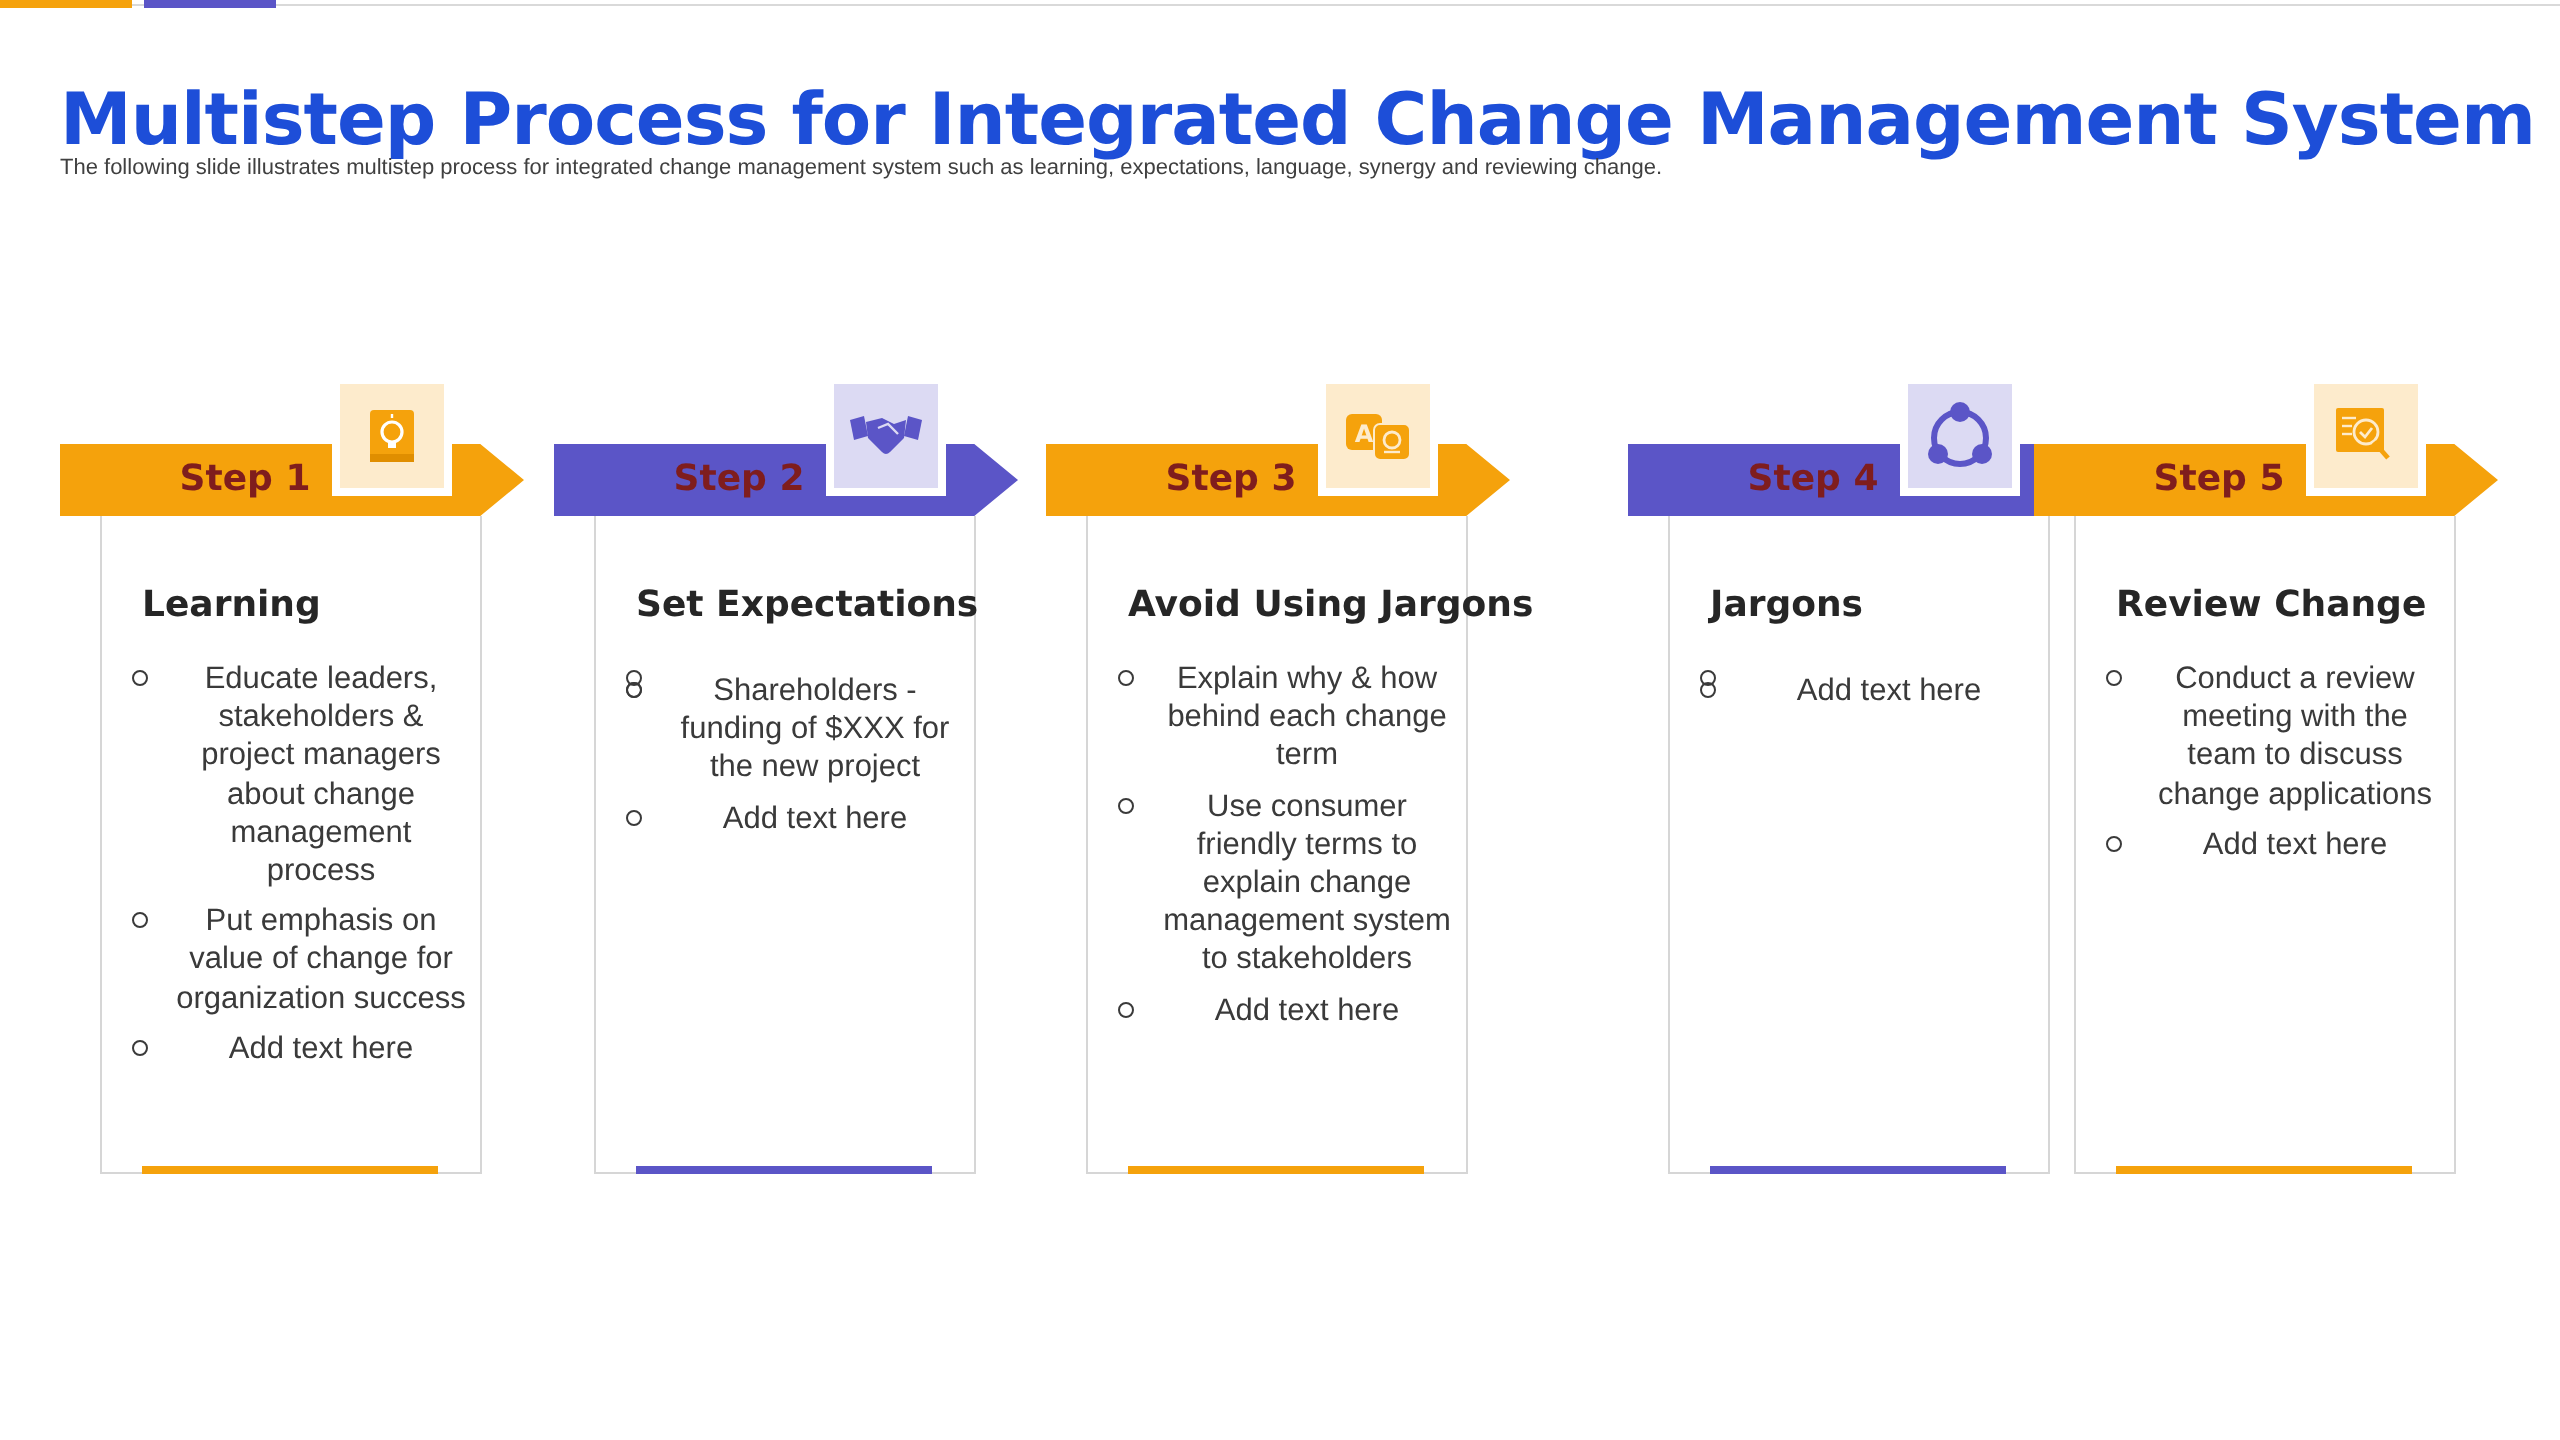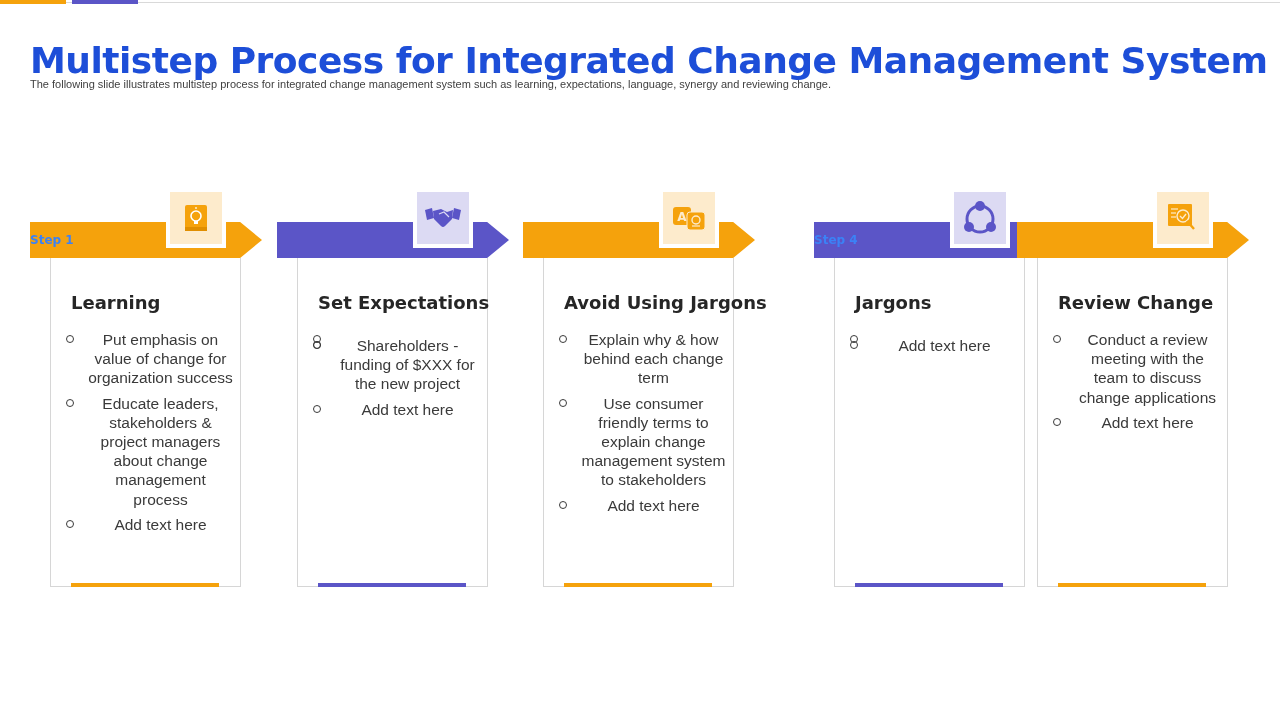--- a/index.html
+++ b/index.html
@@ -7,21 +7,21 @@
   .topbar { position:absolute; top:0; left:0; width:1280px; height:4px; }
   .topline { position:absolute; top:2px; left:0; width:1280px; height:1px; background:#d9d9d9; }
   .topbar .seg1 { position:absolute; left:0; top:0; width:66px; height:4px; background:#f5a20c; }
   .topbar .seg2 { position:absolute; left:72px; top:0; width:66px; height:4px; background:#5b55c7; }
   .title { position:absolute; left:30px; top:24px; font-family:"DejaVu Sans", sans-serif; font-weight:bold; font-size:36px; color:#1d4ed8; letter-spacing:-0.5px; white-space:nowrap;margin-top:16px; }
   .subtitle { position:absolute; left:30px; top:78px; font-size:11px; color:#404040; white-space:nowrap; }
 
   .step { position:absolute; top:190px; width:235px; height:400px; }
   .arrow { position:absolute; left:0; top:32px; width:232px; height:46px; }
   .arrow svg { position:absolute; left:0; top:0; }
-  .step-label { position:absolute; left:0; top:32px; width:185px; height:36px; line-height:36px; text-align:left; color:#3b82f6; font-family:"DejaVu Sans", sans-serif; font-weight:bold; font-size:12px; }
+  .step-label { position:absolute; left:0; top:32px; width:185px; height:36px; line-height:36px; text-align:center; color:#7f1d1d; font-family:"DejaVu Sans", sans-serif; font-weight:bold; font-size:18px; }
   .icon-box { position:absolute; left:140px; top:2px; width:52px; height:52px; box-shadow:0 0 0 4px #ffffff; display:flex; align-items:center; justify-content:center; }
   .card { position:absolute; left:20px; top:68px; width:189px; height:328px; border:1px solid #d6d6d6; border-top:none; background:#ffffff;text-align:center; }
   .card-title { position:absolute; left:20px; top:34px; font-family:"DejaVu Sans", sans-serif; font-weight:bold; font-size:18px; color:#262626; white-space:nowrap; }
   .bullets { position:absolute; left:14px; top:72px; width:170px; margin:0; padding:0; list-style:none; }
   .bullets li { position:relative; padding-left:21px; font-size:15.5px; line-height:19.2px; color:#3a3a3a; margin-bottom:6px; }
   .bullets li .b { position:absolute; left:1px; top:5px; width:6px; height:6px; border:1px solid #3a3a3a; border-radius:50%; }
   .card-accent { position:absolute; left:20px; bottom:-1px; width:148px; height:4px; }
 </style>
 </head>
 <body>
@@ -47,34 +47,35 @@
         <rect x="2" y="2" width="22" height="26" rx="2" fill="#f5a20c"></rect>
         <rect x="2" y="24" width="22" height="4" fill="#e08e00"></rect>
         <circle cx="13" cy="13" r="5" fill="none" stroke="#fff" stroke-width="1.6"></circle>
         <rect x="11" y="18" width="4" height="3" fill="#fff"></rect>
         <line x1="13" y1="4" x2="13" y2="6" stroke="#fff" stroke-width="1.2"></line>
       </svg>
   </div>
   <div class="card">
     <div class="card-title">Learning</div>
     <ul class="bullets">
+      <li><span class="b"></span><span>Educate leaders, stakeholders &amp; project managers about change management process</span></li>
       <li><span class="b"></span><span>Put emphasis on value of change for organization success</span></li>
-      <li><span class="b"></span><span>Educate leaders, stakeholders &amp; project managers about change management process</span></li>
       <li><span class="b"></span><span>Add text here</span></li>
     </ul>
     <div class="card-accent" style="background:#f5a20c;"></div>
   </div>
 </div>
 
 <div class="step" style="left:277px;">
   <div class="arrow">
     <svg width="232" height="60" viewBox="0 0 232 60">
         <polygon points="0,0 198,0 198,-10 232,18 198,46 198,36 0,36" fill="#5b55c7"></polygon>
       </svg>
   </div>
+  <div class="step-label">Step 2</div>
   <div class="icon-box" style="background:#dcdaf3;">
     <svg width="36" height="24" viewBox="0 0 36 24">
         <polygon points="0,4 7,2 9,12 2,14" fill="#5b55c7"></polygon>
         <polygon points="36,4 29,2 27,12 34,14" fill="#5b55c7"></polygon>
         <path d="M8,5 L16,3 L22,6 L28,4 L27,13 L20,20 Q18,22 16,20 L9,13 Z" fill="#5b55c7"></path>
         <path d="M14,8 L19,6 L24,11" stroke="#dcdaf3" stroke-width="1.2" fill="none"></path>
       </svg>
   </div>
   <div class="card">
     <div class="card-title">Set Expectations</div>
@@ -87,20 +88,21 @@
     <div class="card-accent" style="background:#5b55c7;"></div>
   </div>
 </div>
 
 <div class="step" style="left:523px;">
   <div class="arrow">
     <svg width="232" height="60" viewBox="0 0 232 60">
         <polygon points="0,0 198,0 198,-10 232,18 198,46 198,36 0,36" fill="#f5a20c"></polygon>
       </svg>
   </div>
+  <div class="step-label">Step 3</div>
   <div class="icon-box" style="background:#fdebcc;">
     <svg width="34" height="26" viewBox="0 0 34 26">
         <rect x="1" y="2" width="18" height="18" rx="3" fill="#f5a20c"></rect>
         <text x="10" y="16" text-anchor="middle" font-size="12" font-family="DejaVu Sans, sans-serif" fill="#fdebcc" font-weight="bold">A</text>
         <rect x="15" y="7" width="18" height="18" rx="3" fill="#f5a20c" stroke="#fdebcc" stroke-width="1"></rect>
         <circle cx="24" cy="15" r="4" fill="none" stroke="#fdebcc" stroke-width="1.4"></circle>
         <line x1="20" y1="21" x2="28" y2="21" stroke="#fdebcc" stroke-width="1.2"></line>
       </svg>
   </div>
   <div class="card">
@@ -138,20 +140,21 @@
     <div class="card-accent" style="background:#5b55c7;"></div>
   </div>
 </div>
 
 <div class="step" style="left:1017px;">
   <div class="arrow">
     <svg width="232" height="60" viewBox="0 0 232 60">
         <polygon points="0,0 198,0 198,-10 232,18 198,46 198,36 0,36" fill="#f5a20c"></polygon>
       </svg>
   </div>
+  <div class="step-label">Step 5</div>
   <div class="icon-box" style="background:#fdebcc;">
     <svg width="34" height="30" viewBox="0 0 34 30">
         <rect x="2" y="1" width="24" height="22" rx="1" fill="#f5a20c"></rect>
         <line x1="5" y1="6" x2="12" y2="6" stroke="#fdebcc" stroke-width="1.2"></line>
         <line x1="5" y1="10" x2="10" y2="10" stroke="#fdebcc" stroke-width="1.2"></line>
         <line x1="5" y1="14" x2="10" y2="14" stroke="#fdebcc" stroke-width="1.2"></line>
         <circle cx="17" cy="13" r="6" fill="#f5a20c" stroke="#fdebcc" stroke-width="1.4"></circle>
         <polyline points="14,13 16.5,15.5 20,11" fill="none" stroke="#fdebcc" stroke-width="1.4"></polyline>
         <line x1="21" y1="18" x2="28" y2="26" stroke="#f5a20c" stroke-width="2.4"></line>
       </svg>

